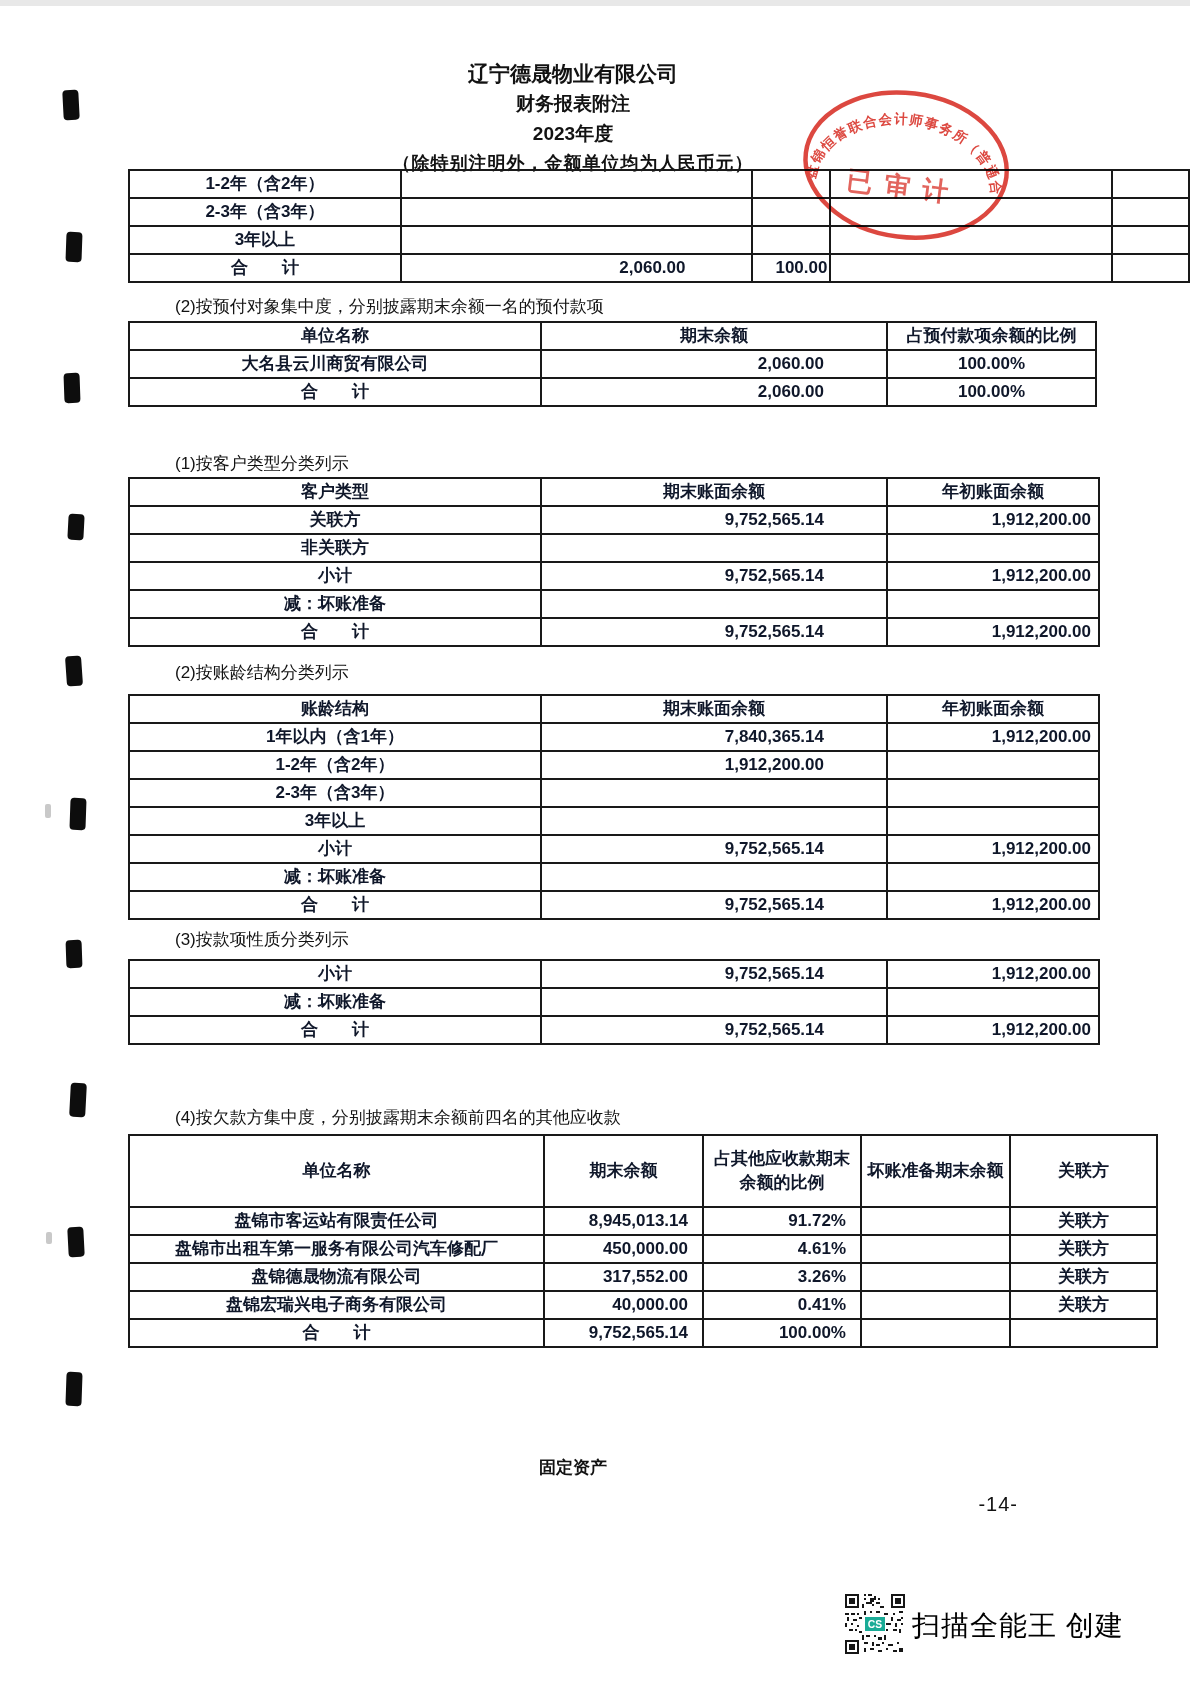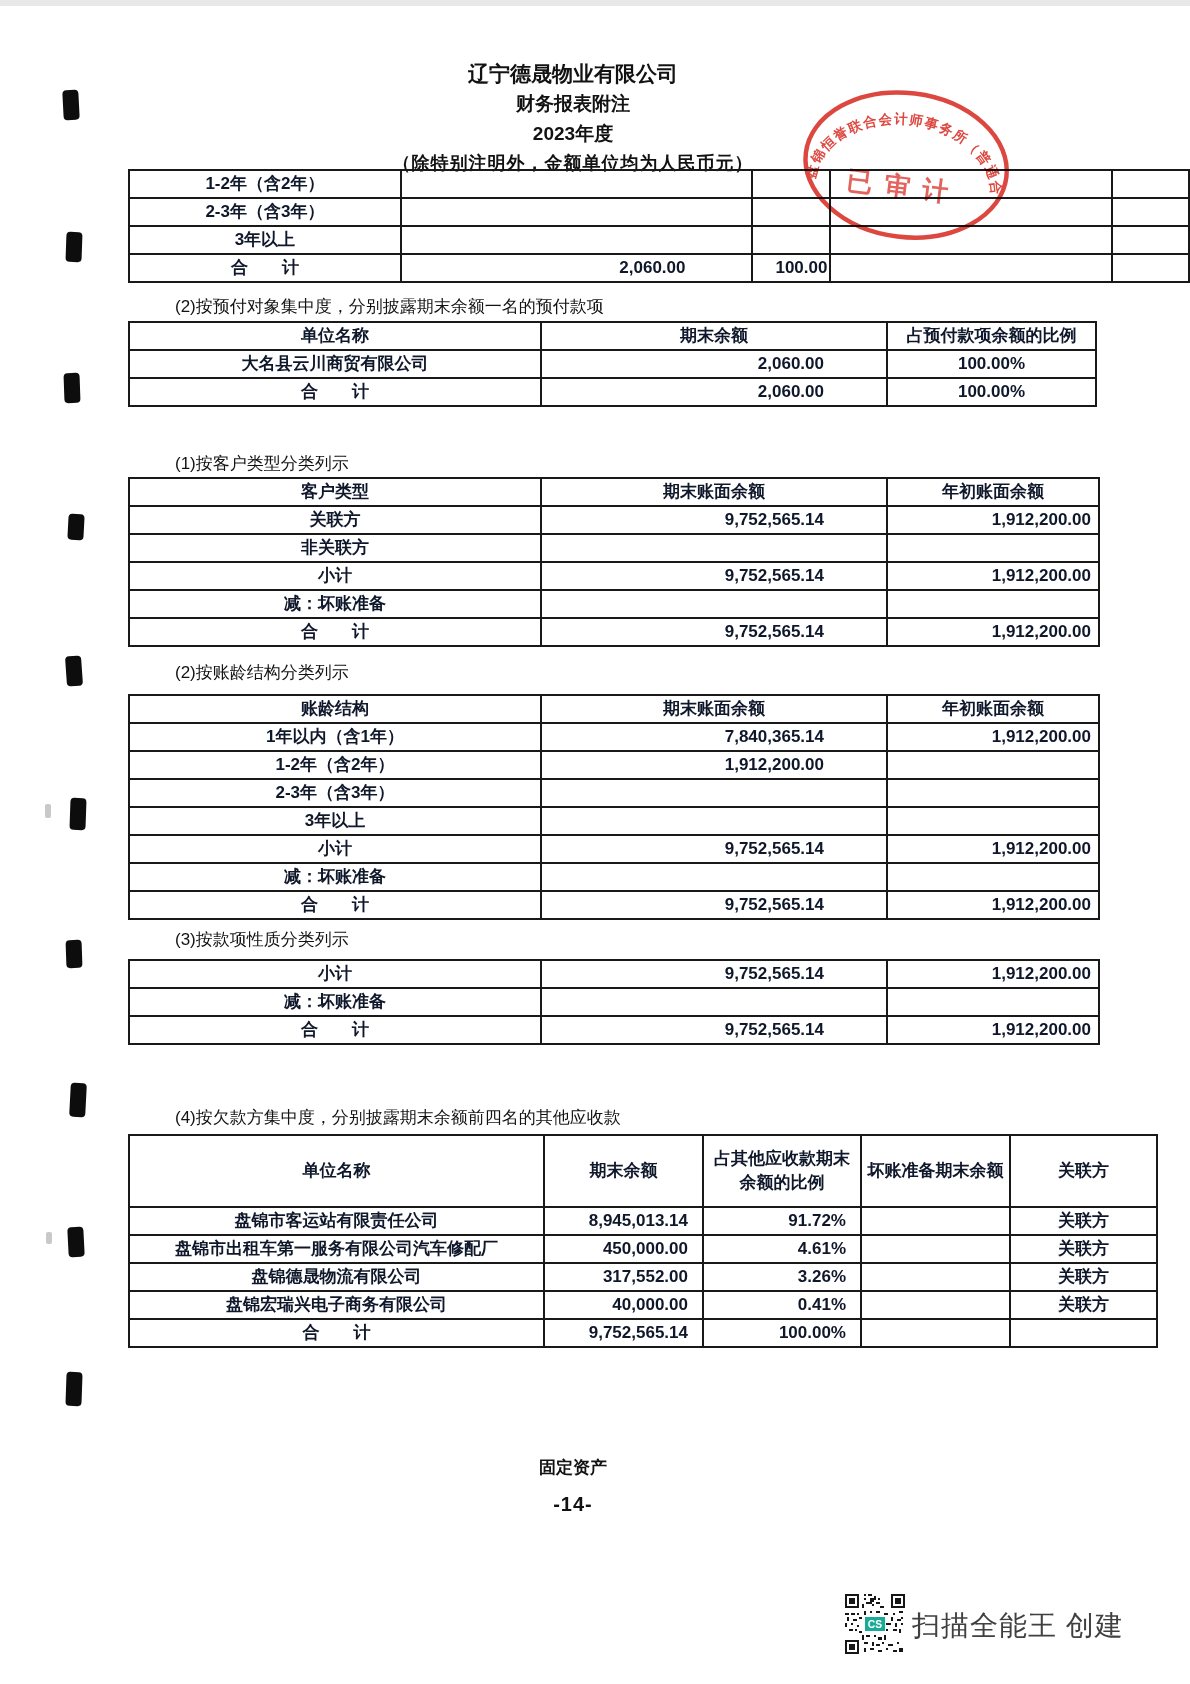--- a/index.html
+++ b/index.html
@@ -53,23 +53,23 @@
 
   
   .stamp{left:795px;top:78px;width:222px;height:164px;transform:rotate(7deg);
          opacity:.9;mix-blend-mode:multiply;pointer-events:none;}
 
   
   .mark{position:absolute;width:16px;background:#0d0d0d;border-radius:4px;}
   .mark.faint{background:#c9c9c9;width:6px;border-radius:2px;}
 
   
-  .pageno{left:128px;top:1487px;width:890px;text-align:center;
-          font-size:20px;font-weight:700;letter-spacing:1px;}
-  .brand{left:912px;top:1601px;font-size:28px;color:#404040;
+  .pageno{left:128px;top:1487px;width:890px;text-align:right;
+          font-size:20px;font-weight:400;letter-spacing:1px;}
+  .brand{left:912px;top:1601px;font-size:28px;color:#000000;
          font-weight:400;letter-spacing:1px;white-space:nowrap;}
   .qr{left:845px;top:1588px;width:60px;height:60px;}
   .botband{left:0;top:1556px;width:1190px;height:128px;background:#fafafa;z-index:-1;}
 </style>
 </head>
 <body>
 
 <div id="page">
 
   <div class="botband abs"></div>

